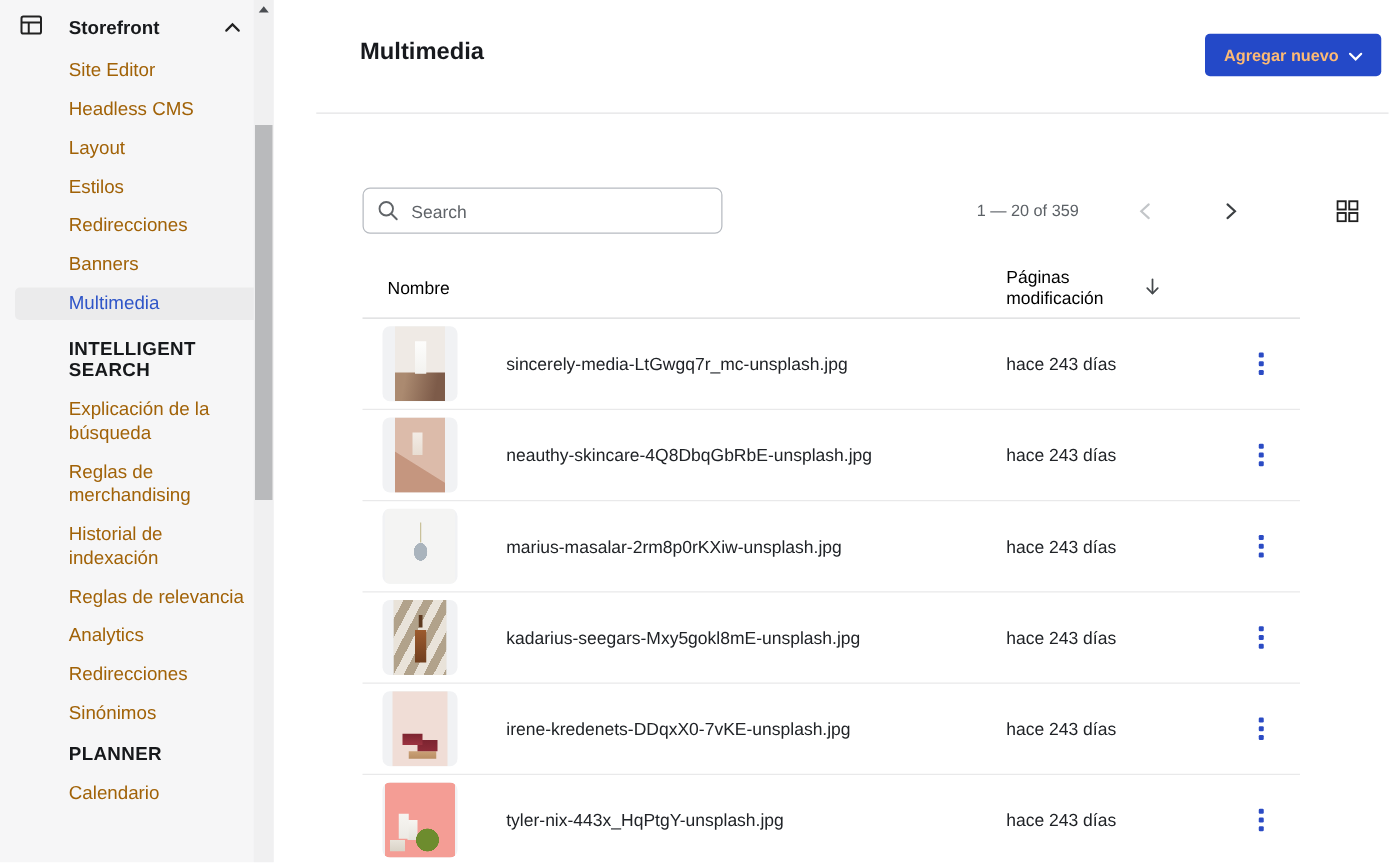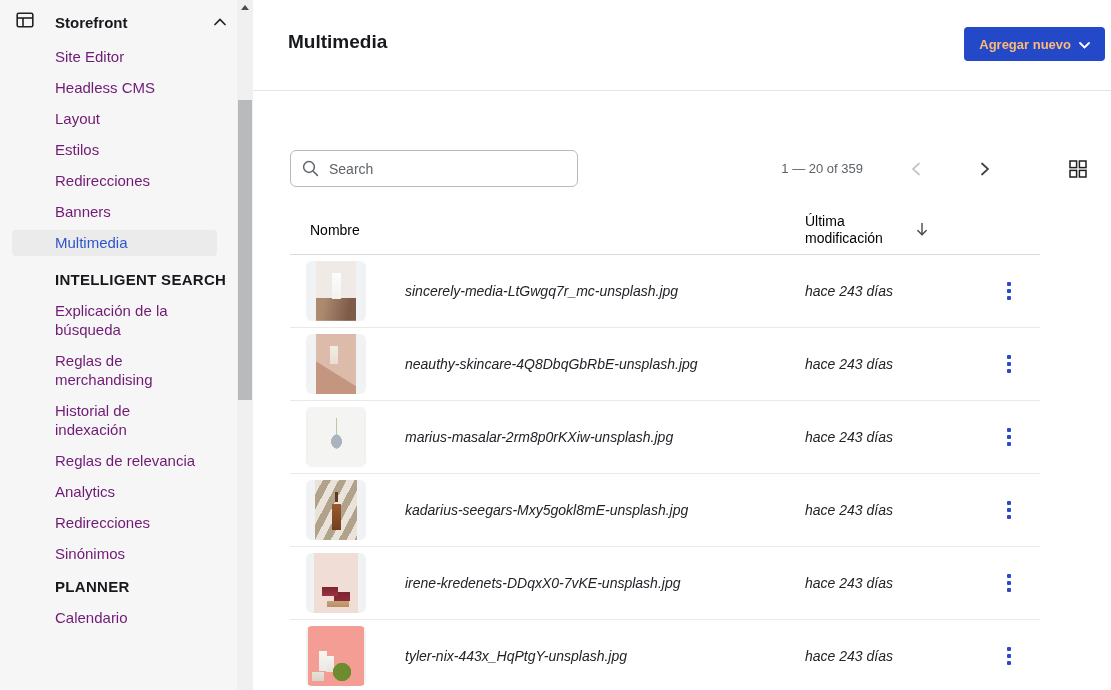--- a/index.html
+++ b/index.html
@@ -1,33 +1,33 @@
 <!DOCTYPE html>
 <html><head>
 <meta charset="utf-8">
 <style>
   * { margin:0; padding:0; box-sizing:border-box; }
   html,body { width:1111px; height:690px; overflow:hidden; background:#fff;
     font-family:"Liberation Sans", sans-serif; }
   body { position:relative; }
 
   
-  .sidebar { position:absolute; left:0; top:0; bottom:0; width:253px; background:#f6f6f7; overflow:hidden; }
+  .sidebar { position:absolute; left:0; top:0; bottom:0; width:219px; background:#f6f6f7; overflow:hidden; }
   .sb-scrolltrack { position:absolute; right:0; top:0; width:16px; height:100%; background:#f0f0f1; }
   .sb-up { position:absolute; top:5px; left:4px; width:0; height:0;
     border-left:4px solid transparent; border-right:4px solid transparent; border-bottom:5px solid #4a4d52; }
   .sb-thumbbar { position:absolute; top:100px; left:1px; width:14px; height:300px; background:#b9babc; }
 
   .sb-header { height:34px; padding:10px 26px 0 16px; display:flex; align-items:center; }
   .sb-title { margin-left:21px; font-size:15px; font-weight:700; color:#17191c; }
   .sb-chevron { margin-left:auto; display:flex; }
 
   .nav { list-style:none; margin-top:13px; }
   .nav li { padding-left:55px; width:215px; line-height:19px; margin-bottom:12px;
-    font-size:15px; color:#701a75; cursor:pointer; }
+    font-size:15px; color:#a16207; cursor:pointer; }
   .nav li .wrapbox { display:block; max-width:150px; }
   .nav li.selected { background:#ebebec; color:#2f55c8; height:26px; line-height:26px;
     margin:-3px 0 9px 12px; padding-left:43px; width:205px; border-radius:4px; }
   .sect-label { margin:15px 0 13px 55px; font-size:15px; font-weight:700; color:#16181b; letter-spacing:.3px; }
 
   
   .main { position:absolute; left:253px; top:0; right:0; bottom:0; background:#fff; }
   .main-header { height:91px; border-bottom:1px solid #e3e4e5; position:relative; }
   .page-title { position:absolute; left:35px; top:31px; font-size:19px; font-weight:700; color:#17191d; }
   .add-btn { position:absolute; right:6px; top:27px; height:34px; background:#2449c8; color:#fdba74;
@@ -47,21 +47,21 @@
   .pg-next { margin-left:21px; }
   .view-toggle { margin-left:45px; }
 
   .table { margin-left:37px; width:750px; }
   .thead { display:flex; align-items:center; height:50px; border-bottom:1px solid #d9dadb;
     padding-left:20px; color:#000000; font-size:14px; margin-top:18px; }
   .th-right { display:flex; align-items:center; width:235px; margin-left:auto; }
   .th-mod { width:96px; line-height:17px; }
   .sort-icon { margin-left:14px; display:flex; }
 
-  .trow { display:flex; align-items:center; height:73px; border-bottom:1px solid #e9e9ea; padding-left:16px;font-style:italic; }
+  .trow { display:flex; align-items:center; height:73px; border-bottom:1px solid #e9e9ea; padding-left:16px; }
   .thumb { width:60px; height:60px; background:#f1f2f4; border-radius:6px; overflow:hidden;
     display:flex; justify-content:center; flex:none; }
   .timg { height:60px; }
   .cell-name { margin-left:39px; width:400px; font-size:14px; color:#202327; }
   .cell-mod { width:190px; font-size:14px; color:#202327; }
   .kebab { width:24px; height:32px; margin-left:2px; background:none; border:none; cursor:pointer;
     display:flex; flex-direction:column; align-items:center; justify-content:center; gap:3px; }
   .kdot { width:4px; height:4px; background:#2b4bc4; border-radius:1px; }
 
   
@@ -205,21 +205,21 @@
         <rect x="1" y="10.4" width="6.6" height="6.6" stroke="#1f1f1f" stroke-width="1.5"></rect>
         <rect x="10.4" y="10.4" width="6.6" height="6.6" stroke="#1f1f1f" stroke-width="1.5"></rect>
       </svg>
     </button>
   </div>
 
   <div class="table">
     <div class="thead">
       <span>Nombre</span>
       <div class="th-right">
-        <span class="th-mod">Última modificación</span>
+        <span class="th-mod">Páginas modificación</span>
         <span class="sort-icon">
           <svg width="14" height="15" viewBox="0 0 14 15" fill="none">
             <line x1="7" y1="1.5" x2="7" y2="12.5" stroke="#44484c" stroke-width="1.4" stroke-linecap="round"></line>
             <polyline points="2.8,8.5 7,12.8 11.2,8.5" stroke="#44484c" stroke-width="1.4" fill="none" stroke-linecap="round"></polyline>
           </svg>
         </span>
       </div>
     </div>
 
     <div class="trow">

